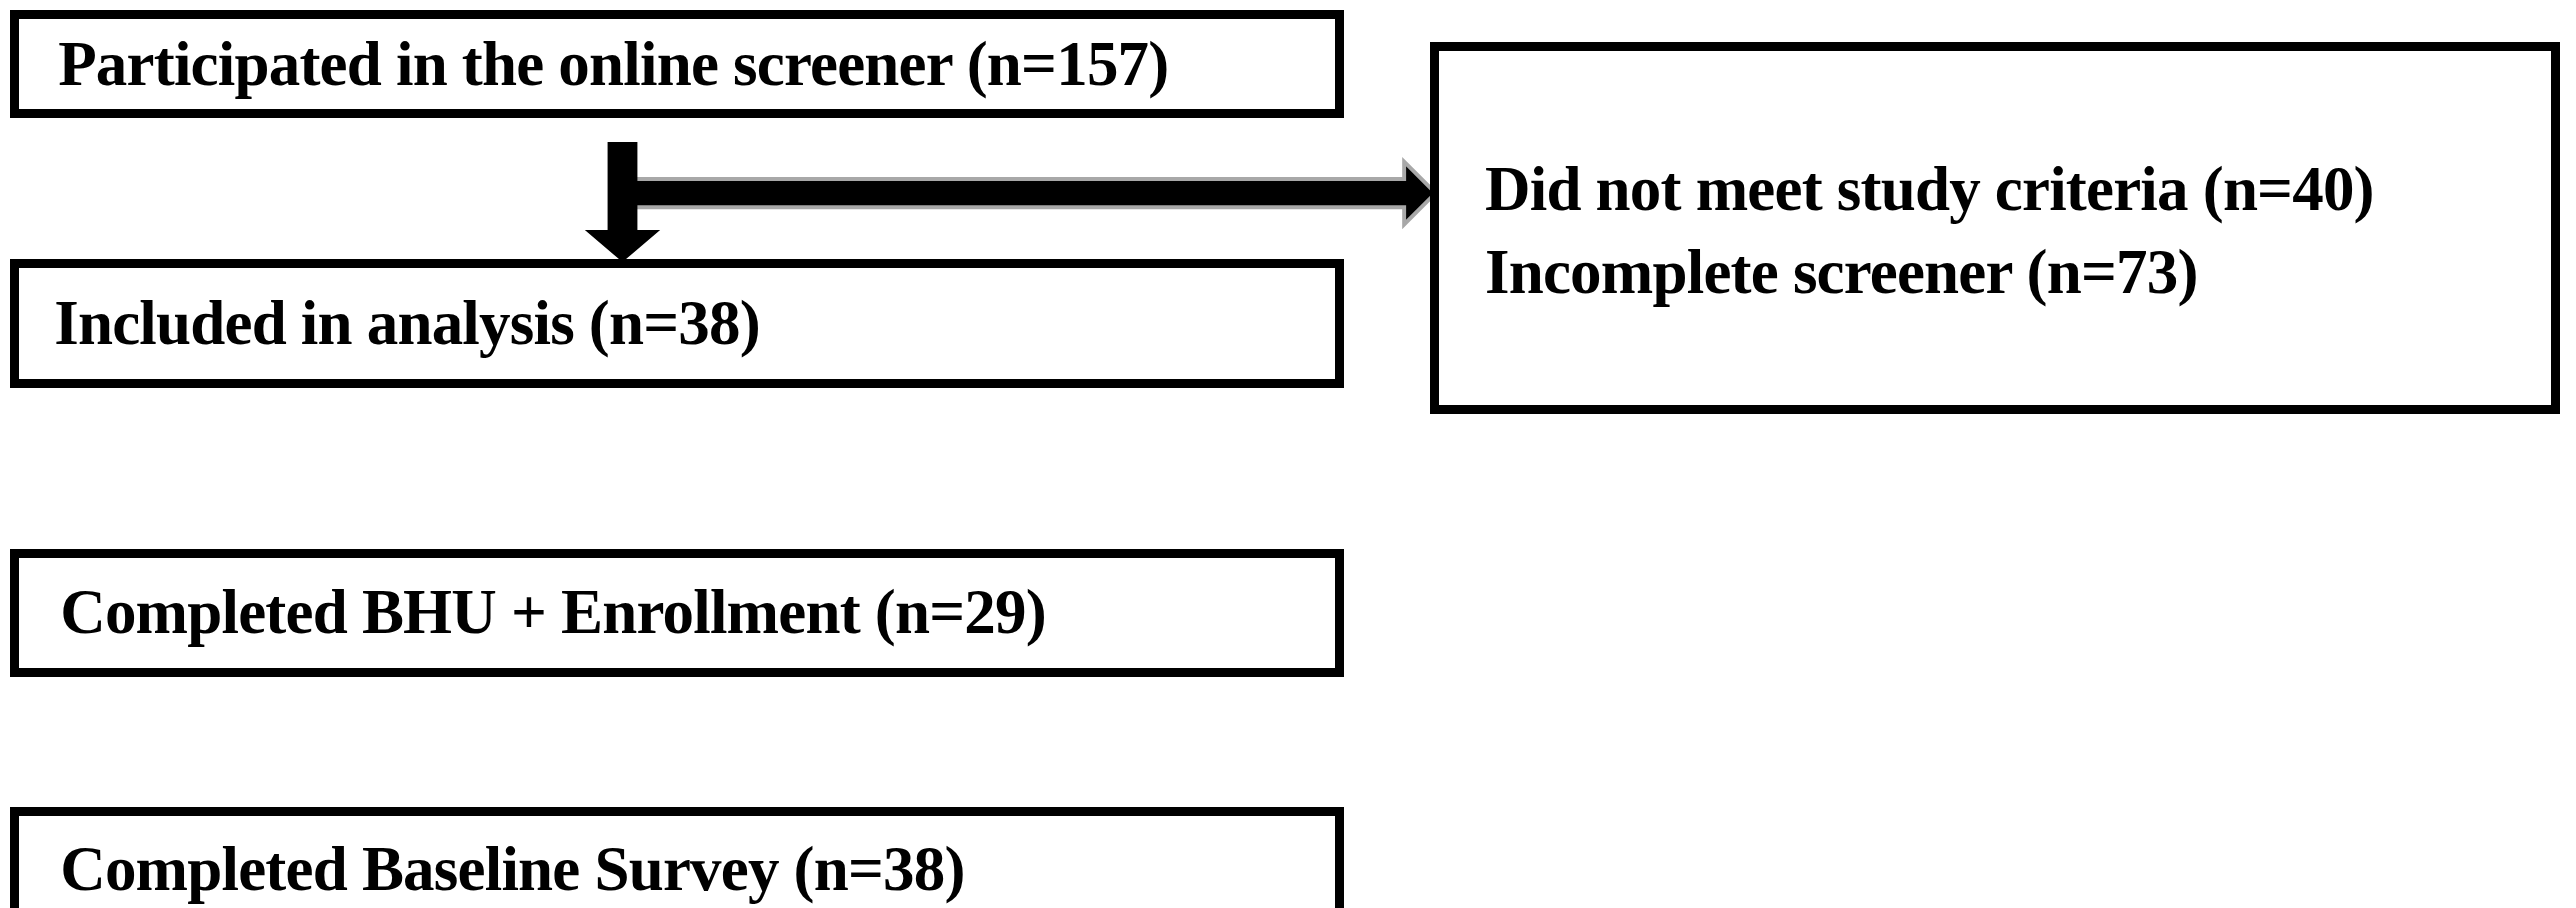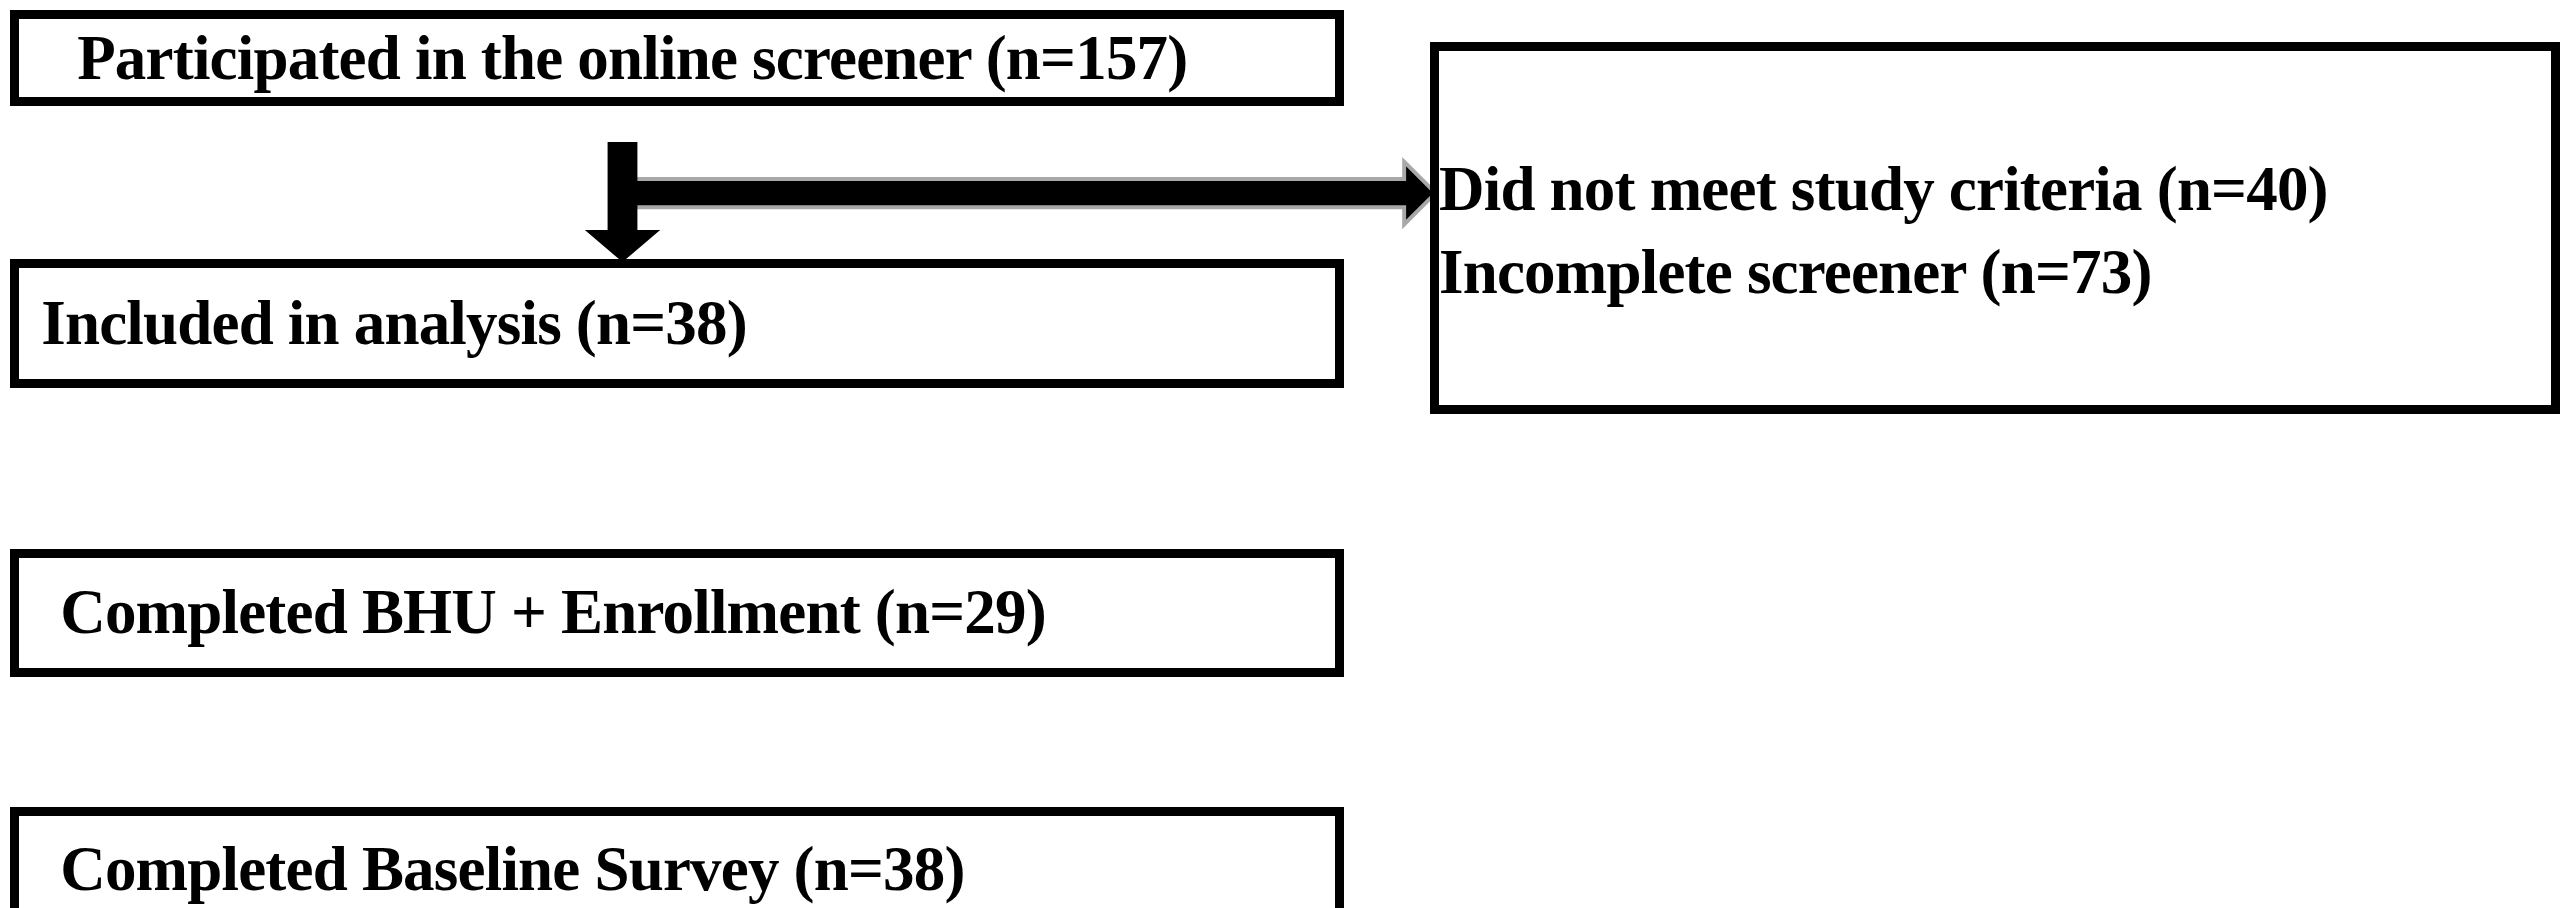--- a/index.html
+++ b/index.html
@@ -25,27 +25,27 @@
     display: flex;
     align-items: center;
     font-size: 63px;
     letter-spacing: -0.8px;
     white-space: nowrap;
     line-height: 1.1;
   }
   .box .label {
     display: block;
   }
-  #box-screened   { left: 10.2px;   top: 10.2px;  width: 1334px; height: 96px; padding-left: 58px; }
-  #box-included   { left: 10.2px;   top: 259px; width: 1334px; height: 129px; padding-left: 22px; }
+  #box-screened   { left: 10.2px;   top: 10.2px;  width: 1334px; height: 108px; padding-left: 39px; }
+  #box-included   { left: 10.2px;   top: 259px; width: 1334px; height: 129px; padding-left: 35px; }
   #box-bhu        { left: 10.2px;   top: 521px; width: 1334px; height: 128px; padding-left: 41px; margin-top: 28px; }
   #box-baseline   { left: 10.2px;   top: 779px; width: 1334px; height: 126px; padding-left: 41px; margin-top: 28px; }
   #box-excluded {
     left: 1430px; top: 42px; width: 1130px; height: 372px;
-    padding-top: 6.3px;
+    padding-left: 46px; padding-top: 6.3px;
     display: flex; flex-direction: column; justify-content: center; align-items: flex-start;
   }
   #box-excluded .excl-line {
     display: block;
     line-height: 1.32;
   }
   #arrow-layer {
     position: absolute;
     left: 0; top: 0;
     width: 2576px; height: 908px;

